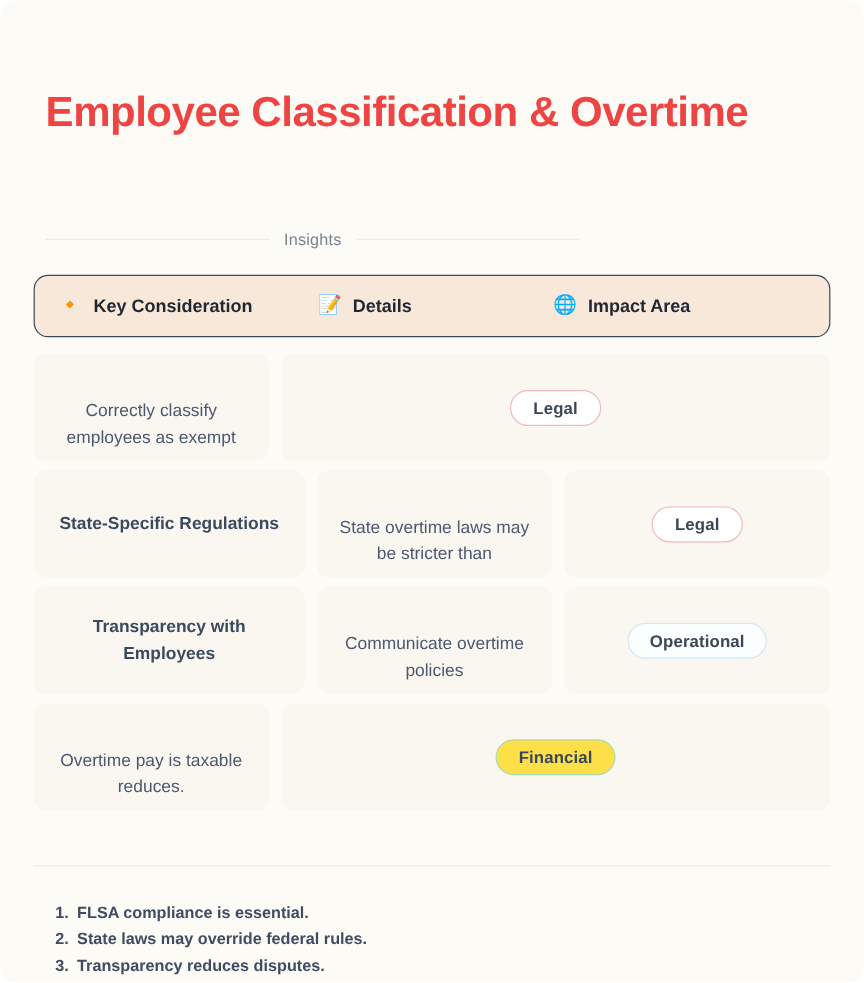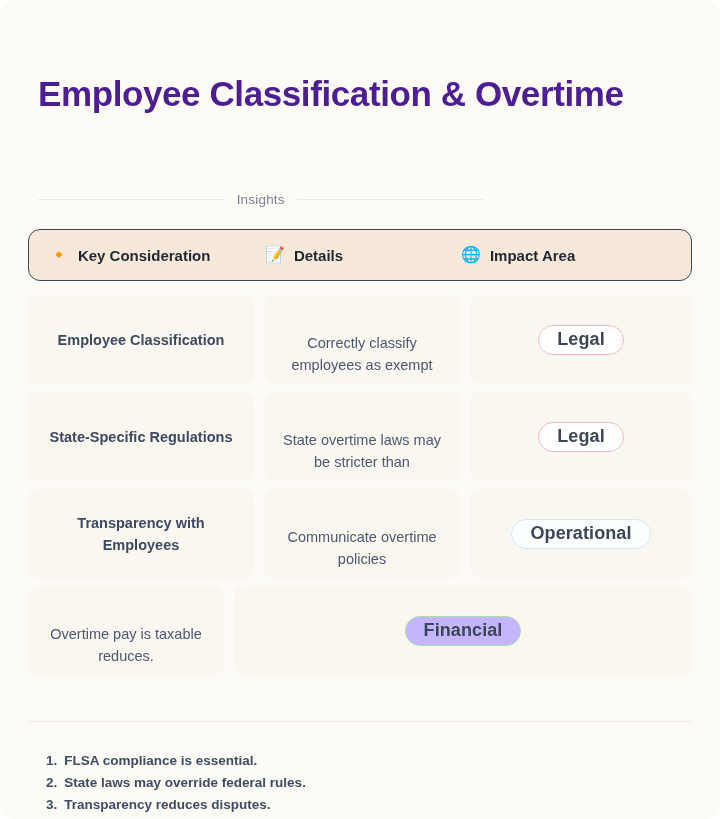--- a/index.html
+++ b/index.html
@@ -23,21 +23,21 @@
 
   
   #title-block {
     padding: 72px 38px 0 38px;
   }
   #page-title {
     font-size: 35px;
     line-height: 44px;
     font-weight: 700;
     letter-spacing: -0.4px;
-    color: #4c1d95;
+    color: #ef4444;
   }
 
   
   #insights-divider {
     display: flex;
     align-items: center;
     gap: 12px;
     margin: 76px 38px 0 38px;
   }
   #insights-divider .rule {
@@ -129,38 +129,38 @@
   }
 
   
   .badge {
     display: inline-flex;
     align-items: center;
     justify-content: center;
     height: 30px;
     padding: 0 18px;
     border-radius: 999px;
-    font-size: 18px;
+    font-size: 14px;
     font-weight: 600;
     letter-spacing: 0.1px;
     white-space: nowrap;
   }
   .badge-legal {
     border: 1.6px solid #f0b9c0;
     background: #ffffff;
     color: #3b4657;
   }
   .badge-operational {
     border: 1.6px solid #cfe9f3;
     background: #fbfeff;
     color: #3b4657;
   }
   .badge-financial {
     border: 1.6px solid #a9dcb0;
-    background: #c4b5fd;
+    background: #fde047;
     color: #3b4657;
   }
 
   
   #footer-divider {
     height: 1px;
     background: #f0ece4;
     margin: 46px 28px 0 28px;
   }
   #footer-list {
@@ -205,23 +205,20 @@
         <span class="hicon">📝</span>
         <span>Details</span>
       </div>
       <div class="th th-3">
         <span class="hicon">🌐</span>
         <span>Impact Area</span>
       </div>
     </div>
 
     <div class="row">
-      <div class="cell col-1">
-        <span class="cell-text">Employee Classification</span>
-      </div>
       <div class="cell col-2 cell-detail">
         <span class="cell-text">Correctly classify employees as exempt</span>
       </div>
       <div class="cell col-3 cell-impact">
         <span class="badge badge-legal">Legal</span>
       </div>
     </div>
 
     <div class="row">
       <div class="cell col-1">

